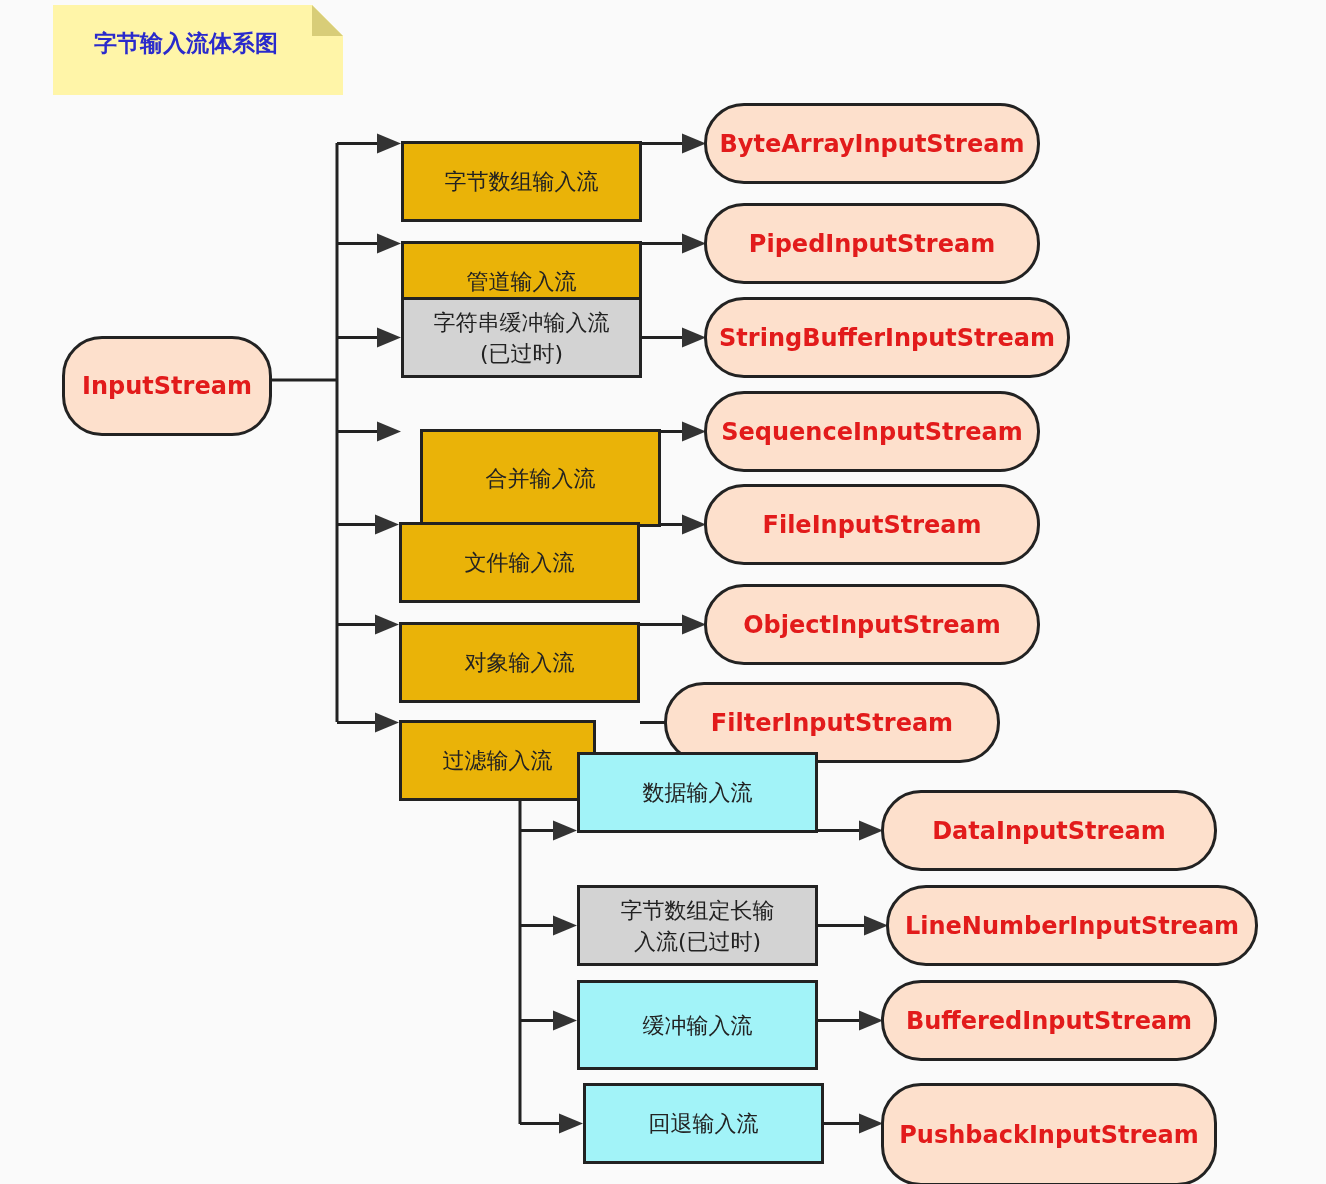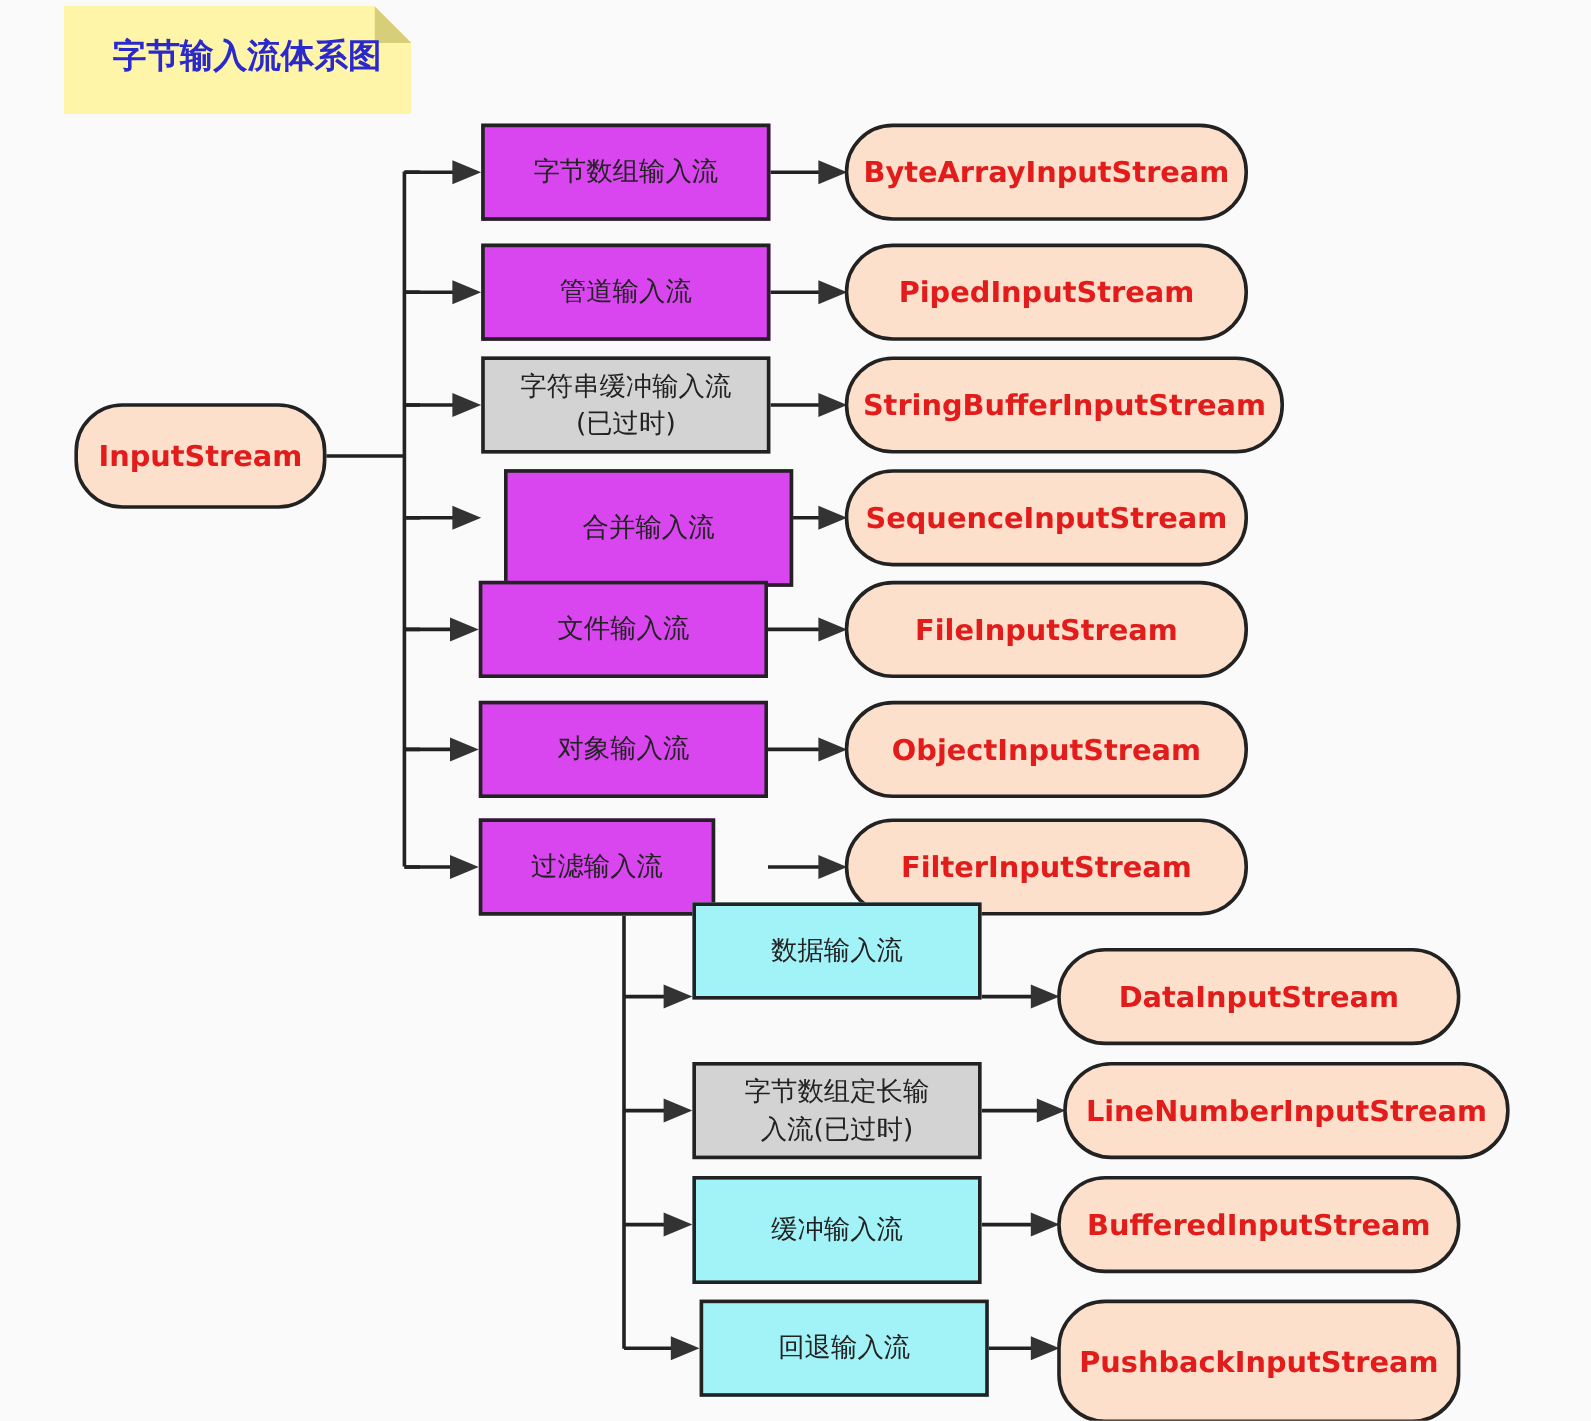--- a/index.html
+++ b/index.html
@@ -4,24 +4,24 @@
 <style>
   html, body { margin: 0; padding: 0; }
   body { width: 1326px; height: 1184px; background: #fafafa; position: relative; overflow: hidden;
          font-family: "DejaVu Sans", sans-serif; }
   #canvas { position: absolute; left: 0; top: 0; }
   .note { position: absolute; left: 53px; top: 5px; width: 290px; height: 90px; background: #fff5a8;
           clip-path: polygon(0 0, 259px 0, 290px 31px, 290px 90px, 0 90px); }
   .note-fold { position: absolute; left: 312px; top: 5px; width: 31px; height: 31px;
                background: #d8cd78; clip-path: polygon(0 0, 100% 100%, 0 100%); }
   .note-title { position: absolute; left: 53px; top: 28px; width: 290px; text-align: left; padding-left: 41px;
-                box-sizing: border-box; color: #2a2acc; font-size: 28px; font-weight: bold; letter-spacing: 0px; }
+                box-sizing: border-box; color: #2a2acc; font-size: 23px; font-weight: bold; letter-spacing: 0px; }
   .box { position: absolute; border: 3px solid #222; box-sizing: border-box; display: flex; align-items: center;
          justify-content: center; text-align: center; color: #222; font-size: 22px; line-height: 31px; }
-  .green { background: #d946ef; }
+  .green { background: #eab308; margin-top: 38px; }
   .gray { background: #d3d3d3; }
   .cyan { background: #a2f3f8; }
   .pill { position: absolute; border: 3px solid #222; box-sizing: border-box; background: #fde0cc;
           border-radius: 40px; display: flex; align-items: center; justify-content: center;
           color: #e21b1b; font-size: 24px; font-weight: bold; font-family: "DejaVu Sans", sans-serif; }
 </style>
 </head>
 <body>
 
 <svg id="canvas" width="1326" height="1184">
@@ -78,21 +78,21 @@
     <line x1="520" y1="1123.5" x2="561" y2="1123.5" stroke="#222" stroke-width="3"></line>
     <polygon points="559,1113.5 583,1123.5 559,1133.5" fill="#333"></polygon>
     <line x1="824" y1="1123.5" x2="861" y2="1123.5" stroke="#222" stroke-width="3"></line>
     <polygon points="859,1113.5 883,1123.5 859,1133.5" fill="#333"></polygon>
   </svg>
 
 <div class="note"></div>
 <div class="note-fold"></div>
 <div class="note-title">字节输入流体系图</div>
 
-<div class="pill" style="left:62px;top:336px;width:210px;height:88px;font-size:24px;">InputStream</div>
+<div class="pill" style="left:62px;top:336px;width:210px;height:100px;font-size:24px;">InputStream</div>
 
 <div id="nodes">
     <div class="box green" style="left: 401px; top: 103px; width: 241px; height: 81px;">
       <span style="padding: 0px 22px;">字节数组输入流</span>
     </div>
     <div class="pill" style="left: 704px; top: 103px; width: 336px; height: 81px;">
       <span>ByteArrayInputStream</span>
     </div>
     <div class="box green" style="left: 401px; top: 203px; width: 241px; height: 81px;">
       <span style="padding: 0px 22px;">管道输入流</span>
@@ -120,21 +120,21 @@
     </div>
     <div class="box green" style="left: 399px; top: 584px; width: 241px; height: 81px;">
       <span style="padding: 0px 22px;">对象输入流</span>
     </div>
     <div class="pill" style="left: 704px; top: 584px; width: 336px; height: 81px;">
       <span>ObjectInputStream</span>
     </div>
     <div class="box green" style="left: 399px; top: 682px; width: 197px; height: 81px;">
       <span style="padding: 0px 22px;">过滤输入流</span>
     </div>
-    <div class="pill" style="left: 704px; top: 682px; width: 336px; height: 81px;">
+    <div class="pill" style="left: 664px; top: 682px; width: 336px; height: 81px;">
       <span>FilterInputStream</span>
     </div>
     <div class="box cyan" style="left: 577px; top: 752px; width: 241px; height: 81px;">
       <span style="padding: 0px 22px;">数据输入流</span>
     </div>
     <div class="pill" style="left: 881px; top: 790px; width: 336px; height: 81px;">
       <span>DataInputStream</span>
     </div>
     <div class="box gray" style="left: 577px; top: 885px; width: 241px; height: 81px;">
       <span style="padding: 0px 36px;">字节数组定长输入流(已过时)</span>

